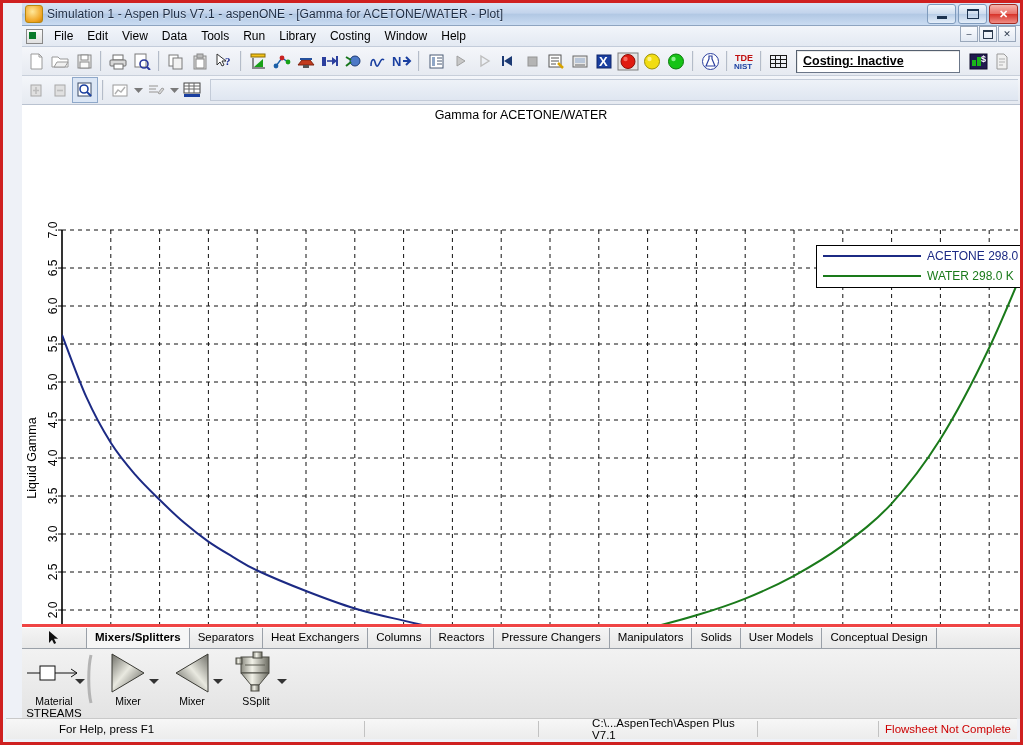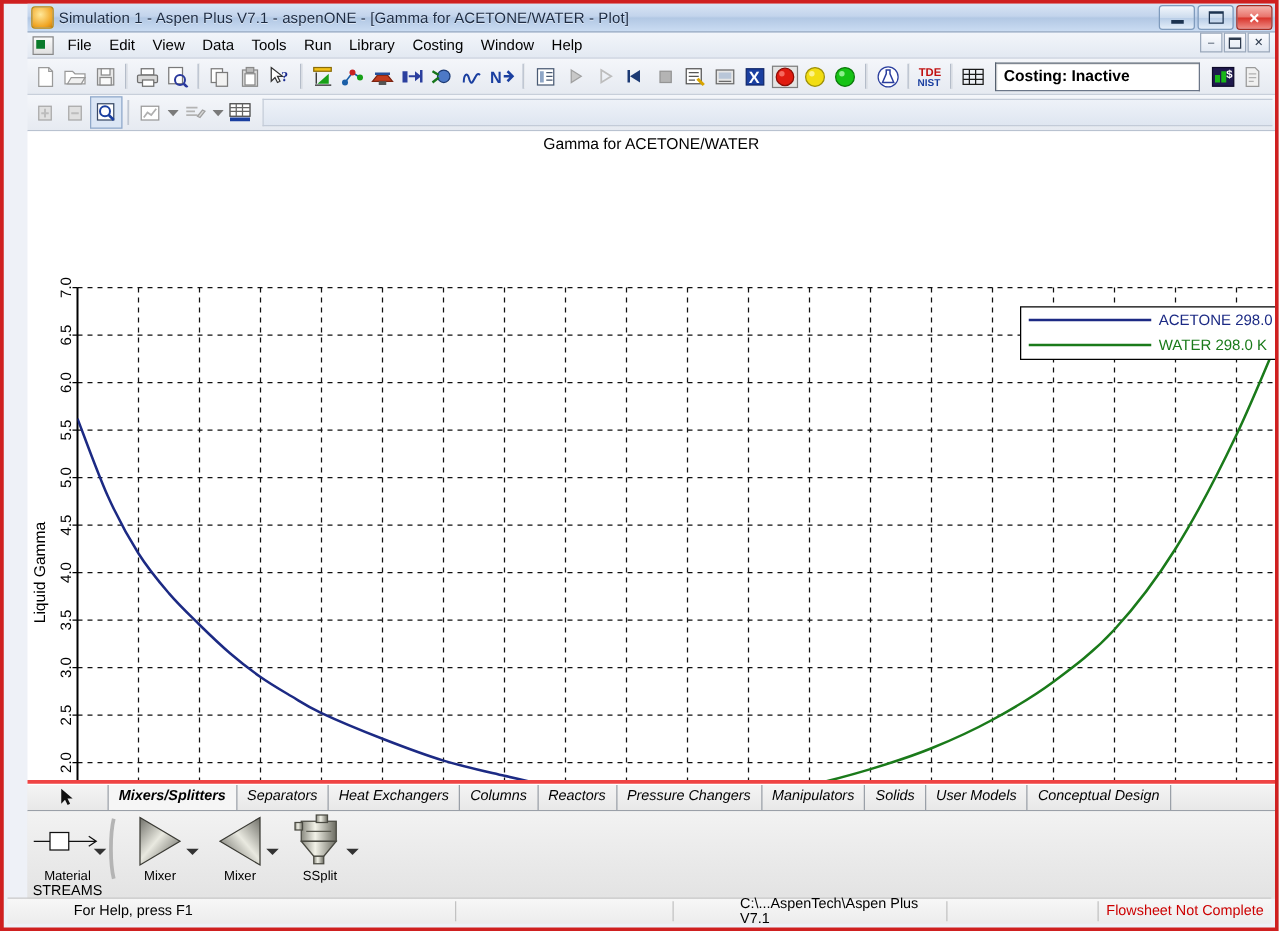--- a/index.html
+++ b/index.html
@@ -80,21 +80,21 @@
     width:24px;height:24px;display:flex;align-items:center;justify-content:center;
     flex:none;position:relative;
   }
   .tbtn svg{display:block;}
   .sep{width:1px;height:20px;background:#b4bcc9;margin:0 4px;
        border-right:1px solid #ffffffaa;flex:none;}
   .costing-box{
     margin-left:6px;height:21px;min-width:150px;
     border:1px solid #6b7688;border-top-color:#55606f;border-left-color:#55606f;
     background:#ffffff;display:flex;align-items:center;padding:0 6px;
-    font-size:12.5px;font-weight:bold;color:#000;box-shadow:inset 1px 1px 0 #e8e8e8;
+    font-size:12.5px;font-weight:bold;color:#000;box-shadow:inset 1px 1px 0 #e8e8e8;text-decoration:underline;
   }
   .tb-filler{flex:1;height:20px;margin-left:6px;
     background:linear-gradient(180deg,#eef2f8,#dfe6f1);
     border:1px solid #c3cbd8;border-right:none;}
 
   
   .plotwrap{
     position:relative;height:519px;background:#ffffff;
     border-bottom:3px solid #ef4444;overflow:hidden;
   }
@@ -113,21 +113,20 @@
 
   
   .palette{
     background:linear-gradient(180deg,#f0f0f0,#e4e4e4);
     border-top:1px solid #fff;
   }
   .tabrow{
     display:flex;height:20px;
     border-bottom:1px solid #9aa0a8;padding-left:0px;
     background:linear-gradient(180deg,#f4f4f4,#e8e8e8);
-    font-style:italic;
   }
   .arrow-tool{width:64px;display:flex;align-items:center;justify-content:center;height:20px;}
   .ptab{
     font-size:11.5px;color:#000;padding:2px 8px 2px 8px;height:16px;
     border-right:1px solid #9aa0a8;white-space:nowrap;line-height:15px;
   }
   .ptab.active{font-weight:bold;border-left:1px solid #9aa0a8;background:#f6f6f6;}
   .palette-body{
     display:flex;align-items:flex-start;height:68px;
     background:linear-gradient(180deg,#f2f2f2,#e3e3e3);

